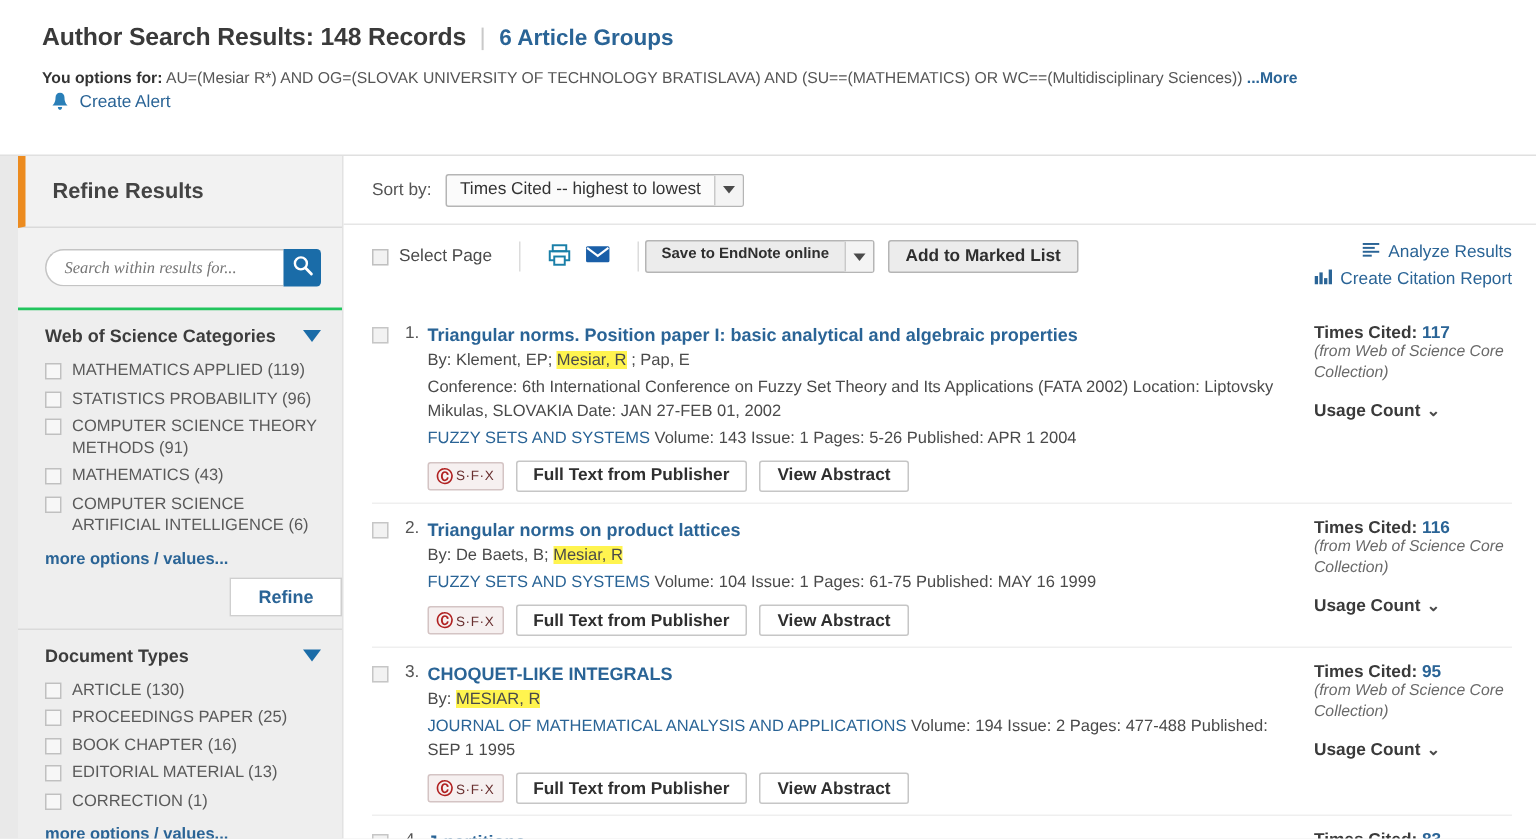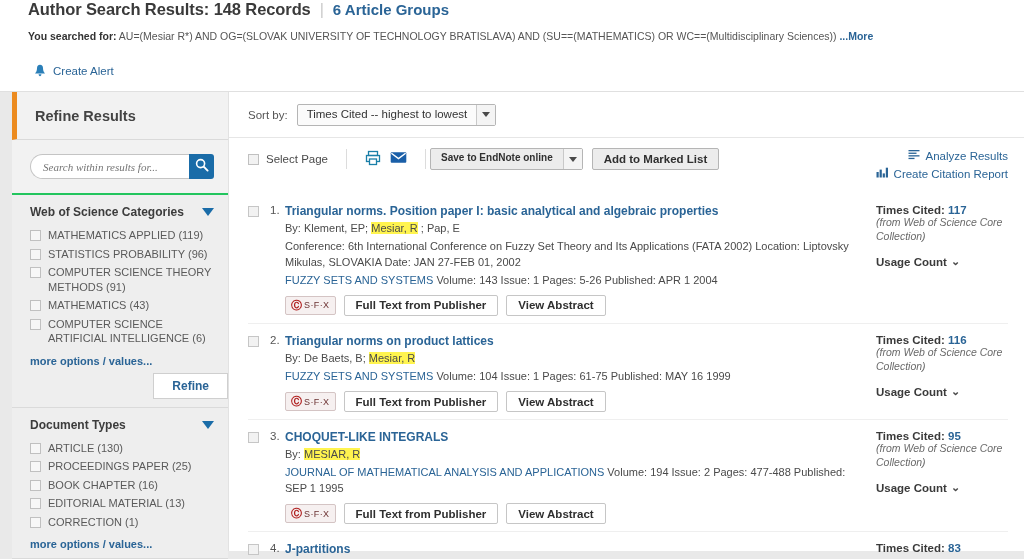--- a/index.html
+++ b/index.html
@@ -9,41 +9,41 @@
     font-family: "Liberation Sans", sans-serif;
     font-size: 12px;
     color: #333;
     overflow: hidden;
   }
   .page { width: 1024px; height: 559px; position: relative; background: #e9e9e9; }
 
   
   .header {
     background: #fff;
-    padding: 0 20px 10px 28px;
+    padding: 16px 20px 10px 28px;
     border-bottom: 1px solid #e0e0e0;
-    height: 92px;
+    height: 104px;
   }
   .title-row { display: flex; align-items: baseline; gap: 9px; }
   .title-main {
     font-size: 16.5px; font-weight: bold; color: #3a3a3a;
     letter-spacing: -0.1px;
   }
   .title-sep { color: #c9c9c9; font-size: 16px; }
   .title-link {
     font-size: 15px; font-weight: bold; color: #2a6496;
     text-decoration: none; cursor: pointer;
   }
 
   .searched-row { margin-top: 11px; font-size: 10.5px; color: #555; line-height: 1.3; }
   .searched-label { font-weight: bold; color: #333; }
   .searched-query { color: #555; }
   .more-link { color: #2a6496; font-weight: bold; text-decoration: none; cursor: pointer; }
 
-  .alert-row { margin-top: 20px; display: flex; align-items: center; gap: 7px; padding-left: 6px; }
+  .alert-row { margin-top: 1px; display: flex; align-items: center; gap: 7px; padding-left: 6px; }
   .bell-icon { display: inline-block; width: 12px; height: 14px; position: relative; }
   .alert-text { color: #2a6496; font-size: 11.5px; cursor: pointer; }
 
   
   .body-wrap { display: flex; height: 459px; }
 
   
   .sidebar { width: 228px; background: #e9e9e9; position: relative; padding-left: 12px; }
   .refine-head {
     background: #f2f2f2;
@@ -207,21 +207,21 @@
 <div class="page">
 
   <div class="header">
     <div class="title-row">
       <span class="title-main">Author Search Results: 148 Records</span>
       <span class="title-sep">|</span>
       <a class="title-link">6 Article Groups</a>
     </div>
 
     <div class="searched-row">
-      <span class="searched-label">You searched for:</span>
+      <span class="searched-label">You options for:</span>
       <span class="searched-query">AU=(Mesiar R*) AND OG=(SLOVAK UNIVERSITY OF TECHNOLOGY BRATISLAVA) AND (SU==(MATHEMATICS) OR WC==(Multidisciplinary Sciences))</span>
       <a class="more-link">...More</a>
     </div>
 
     <div class="alert-row">
       <span class="bell-icon">
         <svg width="12" height="14" viewBox="0 0 12 14">
           <path d="M6 0.8 C4 0.8 3 2.2 3 4.2 C3 7 2 8.2 1 9.4 L11 9.4 C10 8.2 9 7 9 4.2 C9 2.2 8 0.8 6 0.8 Z" fill="#2a7fb8"></path>
           <path d="M4.6 10.3 C4.6 11.4 5.2 12.2 6 12.2 C6.8 12.2 7.4 11.4 7.4 10.3 Z" fill="#2a7fb8"></path>
         </svg>

